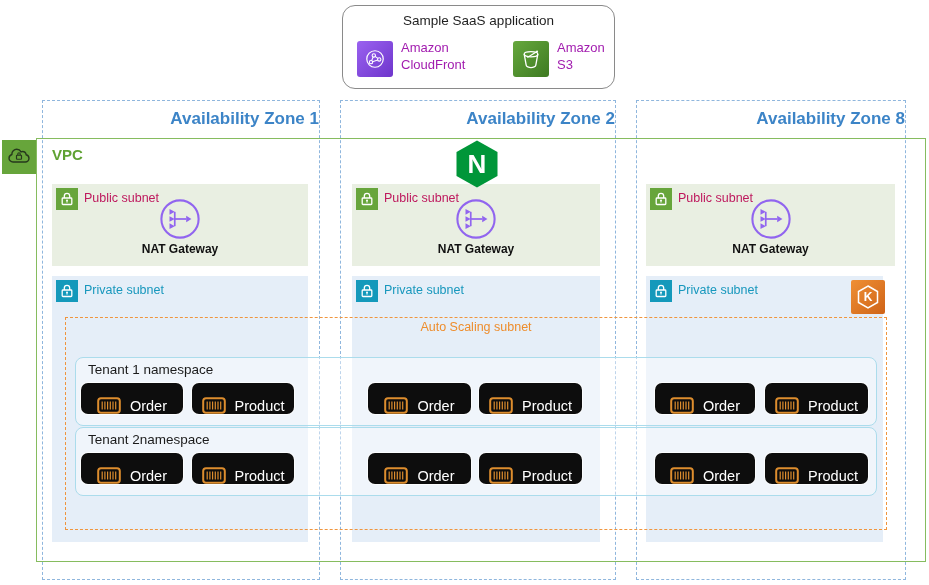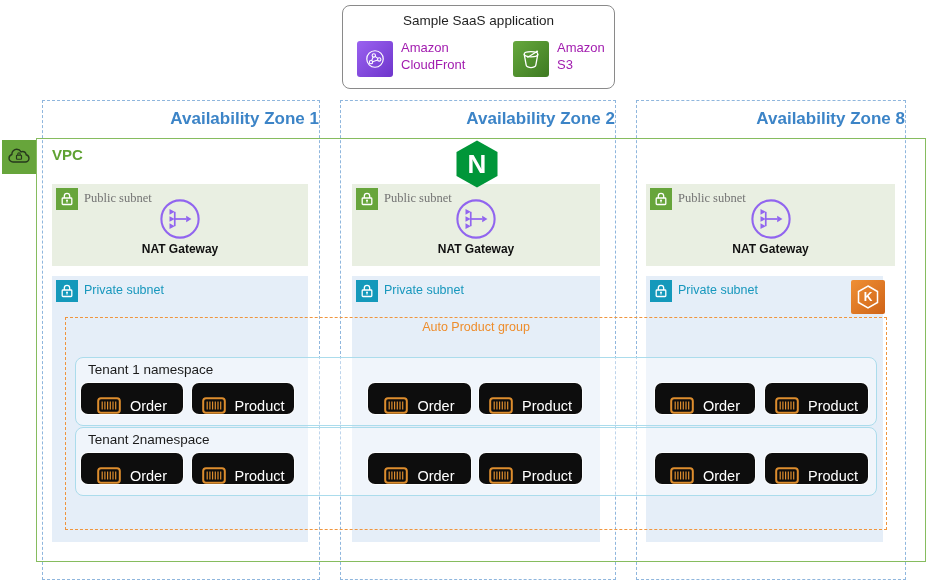--- a/index.html
+++ b/index.html
@@ -1,21 +1,21 @@
 <!DOCTYPE html>
 <html><head>
 <meta charset="utf-8">
 <style>
   html,body{margin:0;padding:0;background:#fff;}
   #canvas{position:relative;width:929px;height:585px;background:#fff;overflow:hidden;
           font-family:"Liberation Sans",sans-serif;}
   .abs{position:absolute;}
 
   
-  .app-box{border:1.4px solid #8a8a8a;border-radius:8px;background:#fff;}
+  .app-box{border:1.4px solid #8a8a8a;border-radius:13px;background:#fff;}
   .app-title{font-size:13.5px;color:#1f1f1f;text-align:center;padding-top:7px;}
   .svc-label{font-size:13px;color:#a21caf;line-height:17px;}
   .svc-icon{width:36px;height:36px;border-radius:3px;display:flex;align-items:center;justify-content:center;}
   .cf-icon{background:linear-gradient(135deg,#9a62f0,#6e35cc);}
   .s3-icon{background:linear-gradient(135deg,#66a83d,#3e7a22);}
 
   
   .az{border:1.5px dashed #8fb6dd;}
   .az-title{font-size:17px;font-weight:600;color:#3c84c7;text-align:right;width:100%;top:8px;left:0;}
 
@@ -24,21 +24,21 @@
   .vpc-icon{width:34px;height:34px;background:#67a53b;display:flex;align-items:center;justify-content:center;}
   .vpc-label{font-size:15px;font-weight:bold;color:#5fa232;}
 
   
   .pub-subnet{background:#e9efe2;}
   .priv-subnet{background:#e5eef8;}
   .lock{width:22px;height:22px;display:flex;align-items:center;justify-content:center;top:4px;left:4px;}
   .lock-pub{background:#67a53b;}
   .lock-priv{background:#1499bb;}
   .subnet-label{font-size:12.5px;top:7px;left:32px;white-space:nowrap;}
-  .subnet-label.pub{color:#737373;font-family:Liberation Serif, serif;}
+  .subnet-label.pub{color:#be185d;}
   .subnet-label.priv{color:#1797bd;}
   .nat-wrap{top:14px;left:0;width:100%;display:flex;justify-content:center;}
   .nat-label{top:58px;left:0;width:100%;text-align:center;font-size:12px;font-weight:600;color:#111;}
 
   
   .asg{border:1.5px dashed #f0953d;}
   .asg-label{top:2px;left:0;width:100%;text-align:center;font-size:12.5px;color:#ee8d2c;}
 
   
   .tenant{border:1.5px solid #abdcec;border-radius:8px;background:rgba(255,255,255,0.42);}
@@ -173,21 +173,21 @@
           <rect x="3.2" y="7" width="9.6" height="6.5" rx="0.8" fill="none" stroke="#fff" stroke-width="1.3"></rect>
           <path d="M5.3 7 V5 a2.7 2.7 0 0 1 5.4 0 V7" fill="none" stroke="#fff" stroke-width="1.3"></path>
           <circle cx="8" cy="9.6" r="1" fill="#fff"></circle>
           <line x1="8" y1="9.6" x2="8" y2="11.7" stroke="#fff" stroke-width="0.9"></line>
         </svg>
     </div>
     <div class="abs subnet-label priv">Private subnet</div>
   </div>
 
   <div class="abs asg" style="left:65px;top:317px;width:820px;height:211px;">
-    <div class="abs asg-label">Auto Product group</div>
+    <div class="abs asg-label">Auto Scaling subnet</div>
   </div>
 
   <div class="abs tenant" style="left:75px;top:357px;width:800px;height:67px;">
     <div class="abs tenant-label">Tenant 1 namespace</div>
 
     <div class="abs cbtn" style="left:5px;top:25px;width:102px;">
       <svg width="24" height="17" viewBox="0 0 24 17">
           <rect x="1.2" y="1.2" width="21.6" height="14.6" rx="2.8" fill="none" stroke="#dd8d2e" stroke-width="2"></rect>
           <g stroke="#dd8d2e" stroke-width="1.2">
             <line x1="5.2" y1="4.6" x2="5.2" y2="12.4"></line>

